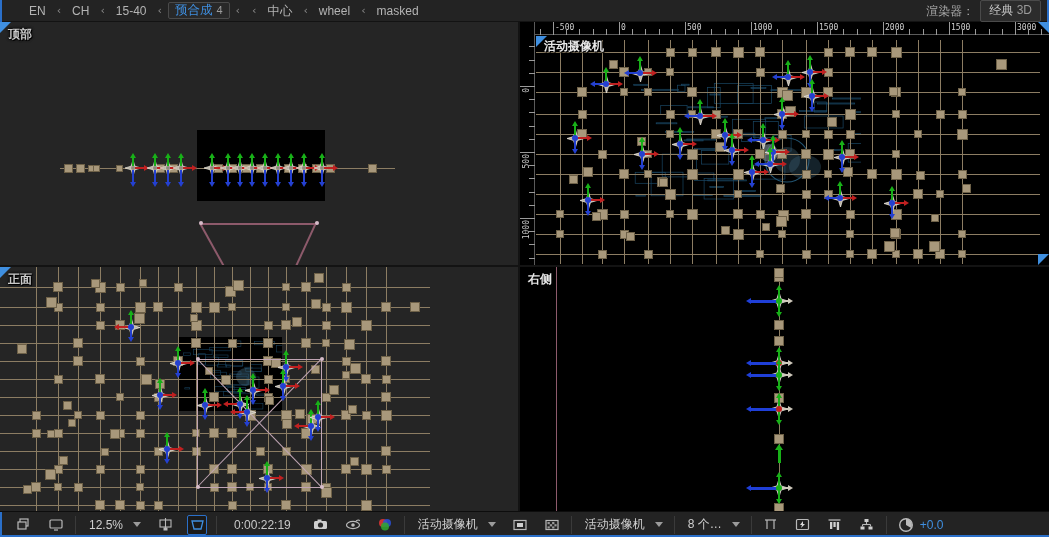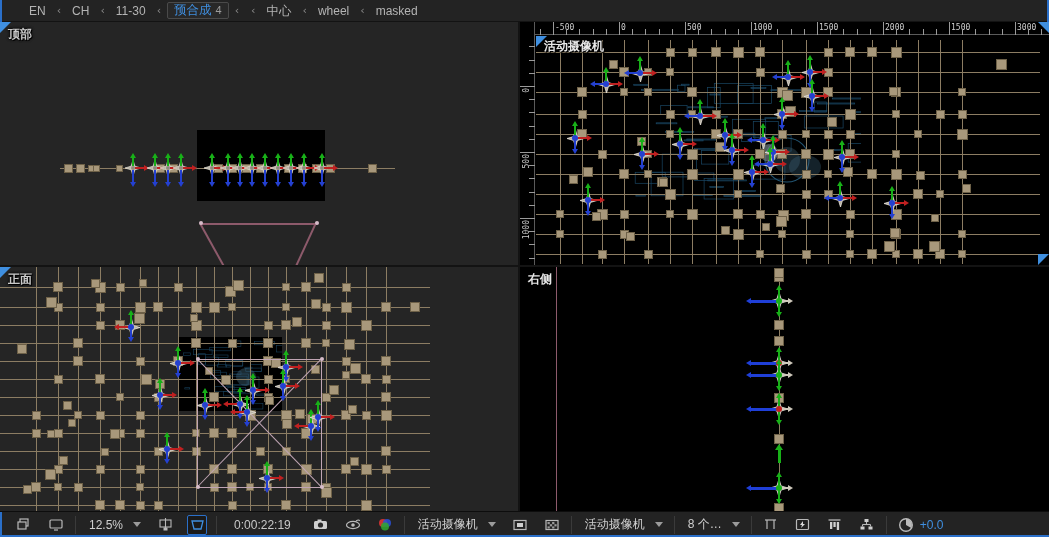--- a/index.html
+++ b/index.html
@@ -152,34 +152,38 @@
 
 <div id="app">
 
   <div id="topbar">
     <div id="topbar-left-accent"></div>
     <div class="crumb-row" id="crumbs">
         <span class="crumb"><span>EN</span></span>
         <span class="crumb-sep">‹</span>
         <span class="crumb"><span>CH</span></span>
         <span class="crumb-sep">‹</span>
-        <span class="crumb"><span>11-30</span></span>
+        <span class="crumb"><span>15-40</span></span>
         <span class="crumb-sep">‹</span>
         <span class="crumb active zh">
           <span>预合成</span>
           <span class="num">4</span>
         </span>
         <span class="crumb-sep">‹</span>
         <span class="crumb-sep">‹</span>
         <span class="crumb zh"><span>中心</span></span>
         <span class="crumb-sep">‹</span>
         <span class="crumb"><span>wheel</span></span>
         <span class="crumb-sep">‹</span>
         <span class="crumb"><span>masked</span></span>
       </div>
+    <div id="topbar-right">
+      <span id="renderer-label">渲染器：</span>
+      <span id="renderer-value"><span>经典</span>&nbsp;<span class="three-d">3D</span></span>
+    </div>
     <div id="topbar-right-accent"></div>
   </div>
 
   <div id="viewgrid">
 
     <div class="vp" id="vp-top">
       <div class="vp-label">顶部</div>
       <div class="vp-corner corner-tl"></div>
       <div class="scene" id="scene-top">
           <div class="comp-rect" style="left: 197px; top: 108px; width: 128px; height: 71px;"></div>

